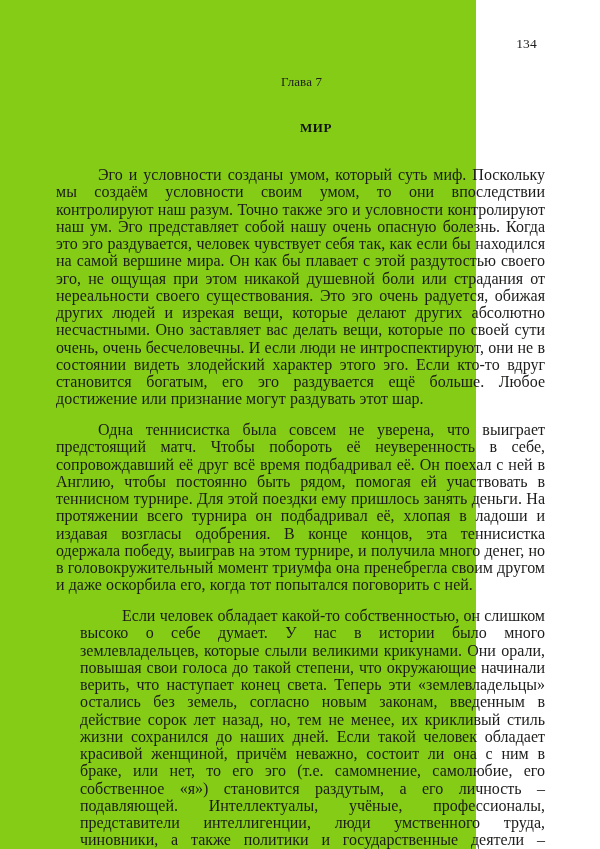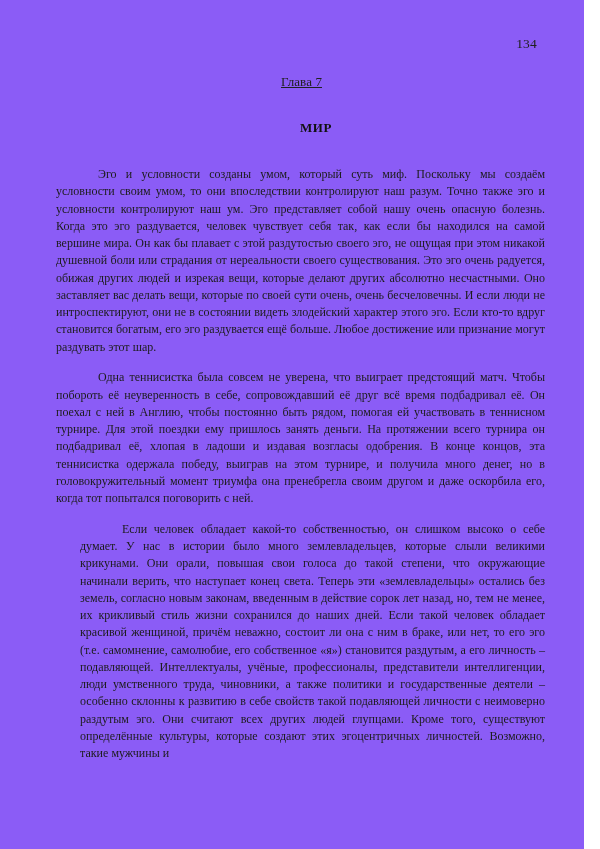--- a/index.html
+++ b/index.html
@@ -10,43 +10,42 @@
   body {
     width: 600px;
     height: 849px;
     overflow: hidden;
     font-family: "Liberation Serif", "DejaVu Serif", serif;
     color: #1a1a1a;
     position: relative;
   }
   .page {
     position: relative;
-    width: 584px;
+    width: 476px;
     height: 849px;
-    background: #8b5cf6;
+    background: #84cc16;
     box-sizing: border-box;
   }
   .page-number {
     position: absolute;
     top: 36px;
     left: 0;
     width: 537px;
     text-align: right;
     font-size: 13.5px;
     letter-spacing: 0.2px;
     color: #20201f;
   }
   .chapter-label {
     position: absolute;
     top: 74px;
     left: 281px;
     font-size: 13px;
     color: #20201f;
     letter-spacing: 0.1px;
-    text-decoration: underline;
   }
   .chapter-title {
     position: absolute;
     top: 120px;
     left: 16px;
     width: 600px;
     text-align: center;
     font-size: 13px;
     font-weight: bold;
     letter-spacing: 0.6px;
@@ -56,21 +55,21 @@
     position: absolute;
     top: 166px;
     left: 56px;
     width: 489px;
   }
   .body-text p {
     margin: 0 0 13.5px 0;
     text-align: justify;
     text-justify: inter-word;
     text-indent: 42px;
-    font-size: 12px;
+    font-size: 16px;
     line-height: 17.25px;
     color: #1c1c1b;
     hyphens: none;
     word-spacing: 0.1px;
   }
   .body-text p:last-child {
     margin-bottom: 0;
     margin-left: 24px;
   }
 </style>

